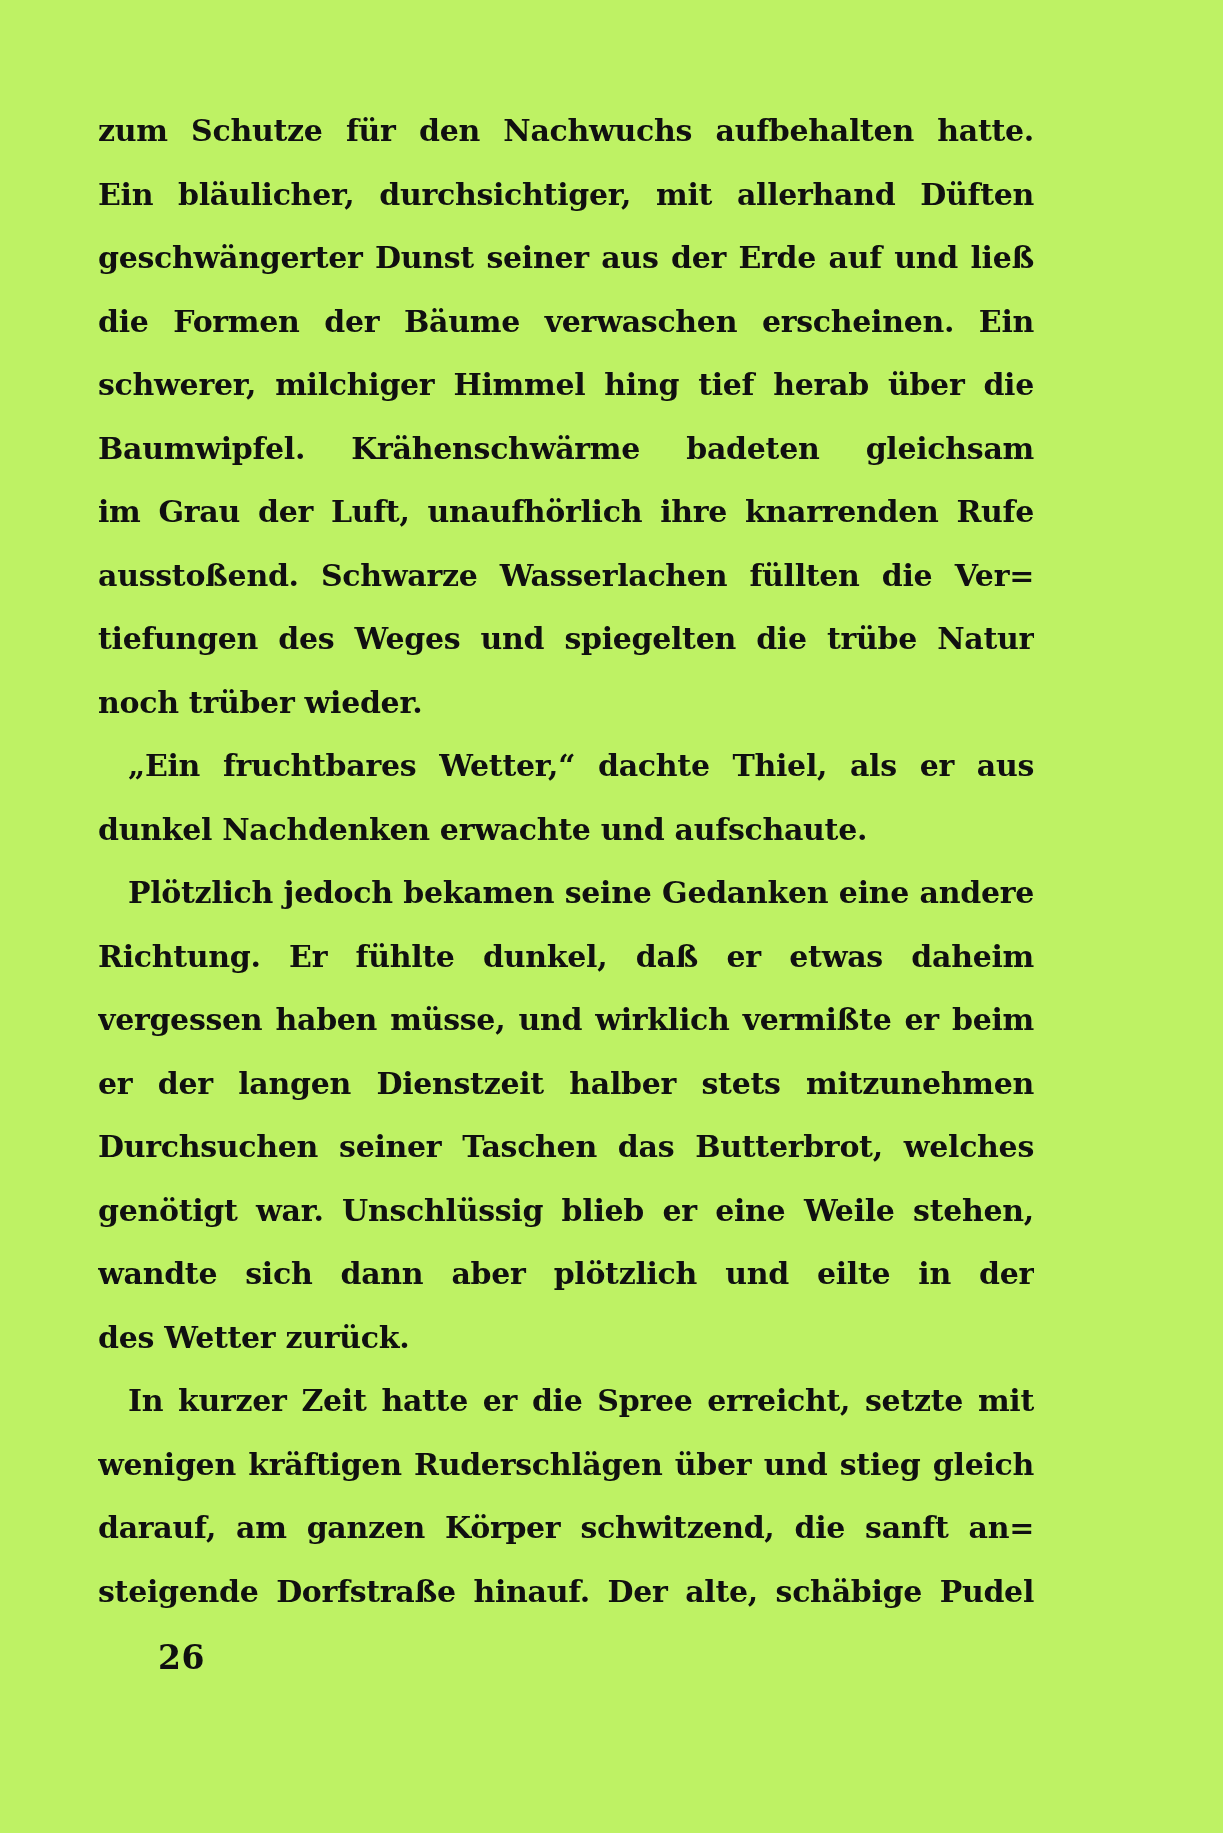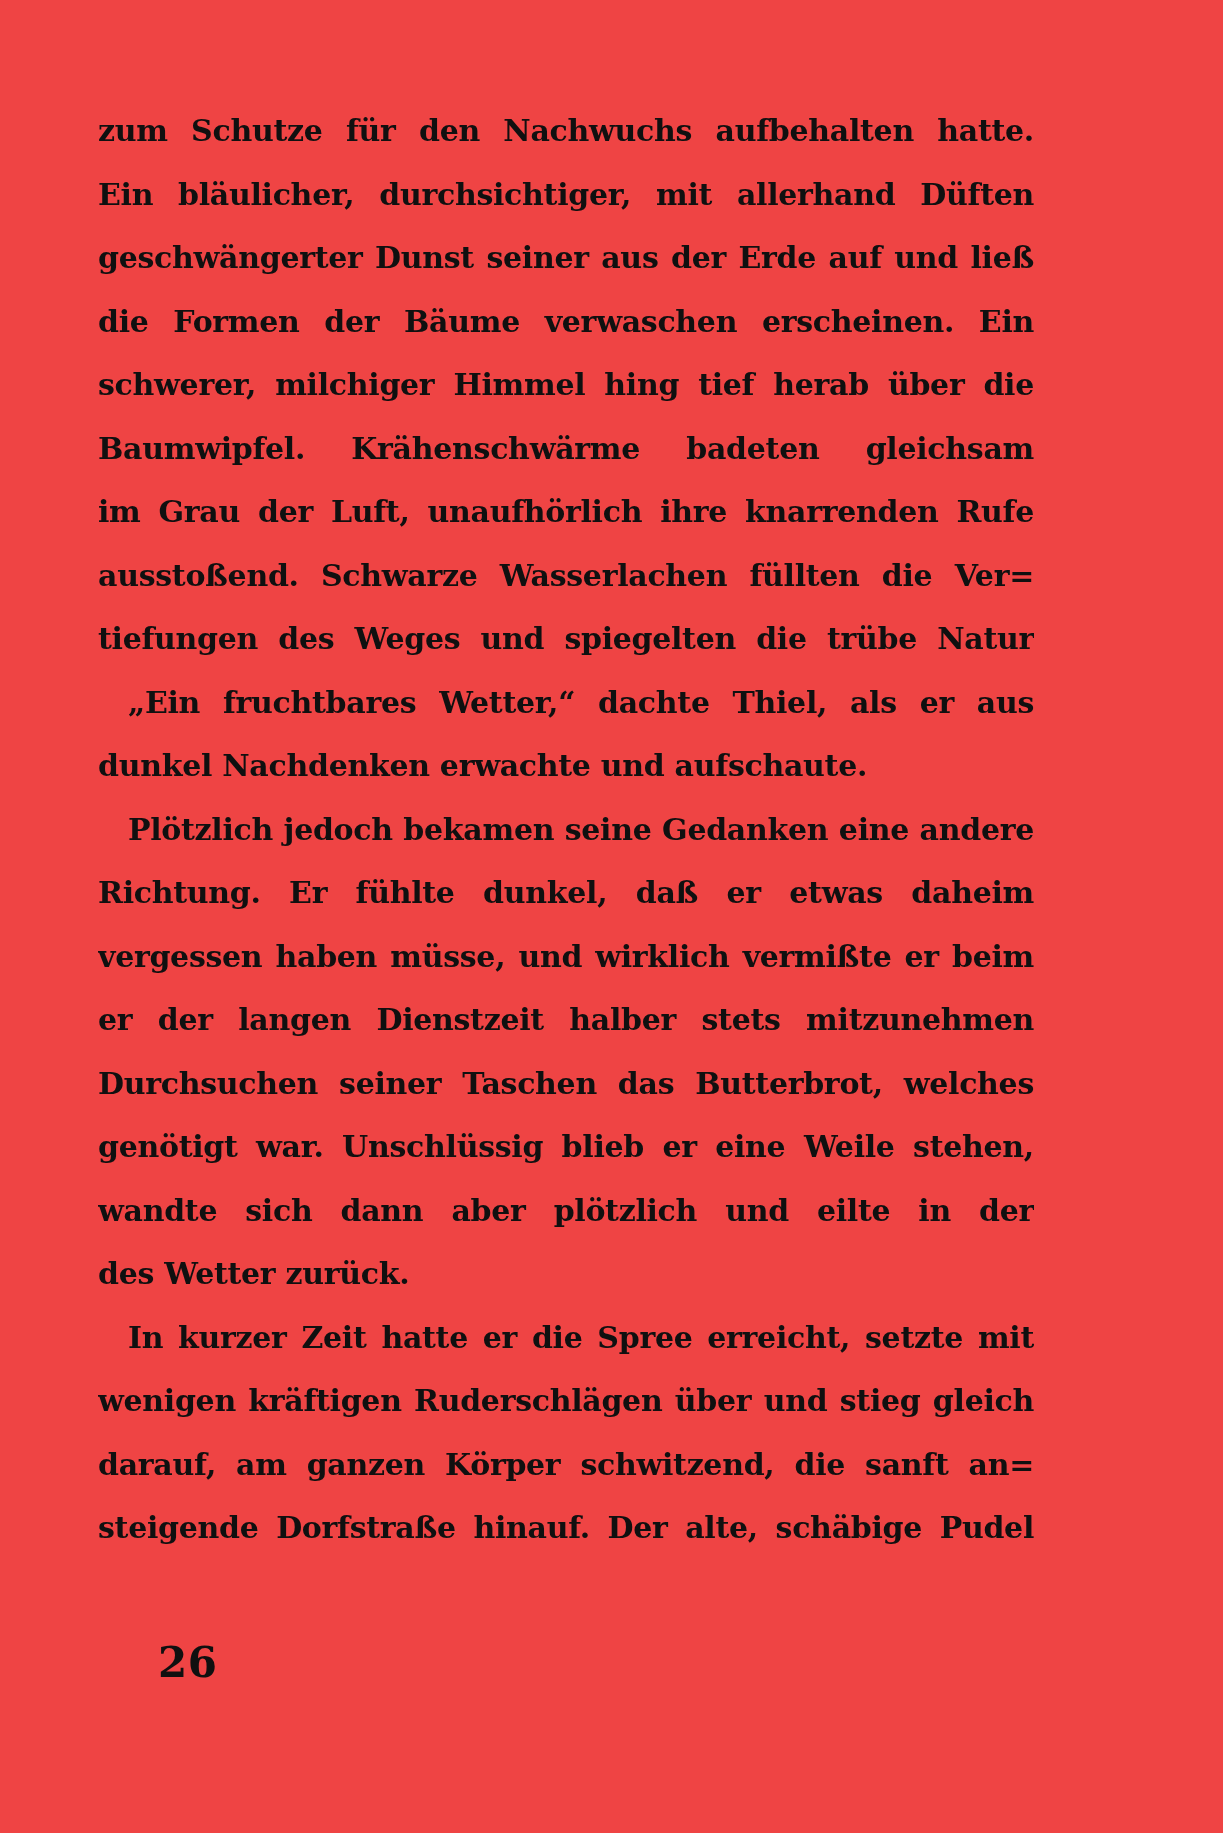--- a/index.html
+++ b/index.html
@@ -5,21 +5,21 @@
   html, body {
     margin: 0;
     padding: 0;
     background: #e8e8e8;
   }
   .page {
     position: relative;
     width: 1223px;
     height: 1833px;
     margin: 0 auto;
-    background: #ef4444;
+    background: #bef264;
     overflow: hidden;
     font-family: "DejaVu Serif", serif;
     color: #101010;
   }
   .text-block {
     position: absolute;
     left: 98px;
     top: 99px;
     width: 936px;
     font-size: 30px;
@@ -40,41 +40,42 @@
   .line.no-justify {
     text-align-last: left;
   }
   .line.indent {
     text-indent: 30px;
   }
   .page-number {
     position: absolute;
     left: 158px;
     top: 1638px;
-    font-size: 42px;
+    font-size: 33px;
     font-weight: 700;
     letter-spacing: 0.5px;
     text-align: right;
   }
 </style>
 </head>
 <body>
 
 <div class="page">
   <div class="text-block">
       <div class="paragraph">
         <div class="line">zum Schutze für den Nachwuchs aufbehalten hatte.</div>
         <div class="line">Ein bläulicher, durchsichtiger, mit allerhand Düften</div>
         <div class="line">geschwängerter Dunst seiner aus der Erde auf und ließ</div>
         <div class="line">die Formen der Bäume verwaschen erscheinen. Ein</div>
         <div class="line">schwerer, milchiger Himmel hing tief herab über die</div>
         <div class="line">Baumwipfel. Krähenschwärme badeten gleichsam</div>
         <div class="line">im Grau der Luft, unaufhörlich ihre knarrenden Rufe</div>
         <div class="line">ausstoßend. Schwarze Wasserlachen füllten die Ver=</div>
         <div class="line">tiefungen des Weges und spiegelten die trübe Natur</div>
+        <div class="line no-justify">noch trüber wieder.</div>
       </div>
       <div class="paragraph">
         <div class="line indent">„Ein fruchtbares Wetter,“ dachte Thiel, als er aus</div>
         <div class="line no-justify">dunkel Nachdenken erwachte und aufschaute.</div>
       </div>
       <div class="paragraph">
         <div class="line indent">Plötzlich jedoch bekamen seine Gedanken eine andere</div>
         <div class="line">Richtung. Er fühlte dunkel, daß er etwas daheim</div>
         <div class="line">vergessen haben müsse, und wirklich vermißte er beim</div>
         <div class="line">er der langen Dienstzeit halber stets mitzunehmen</div>

